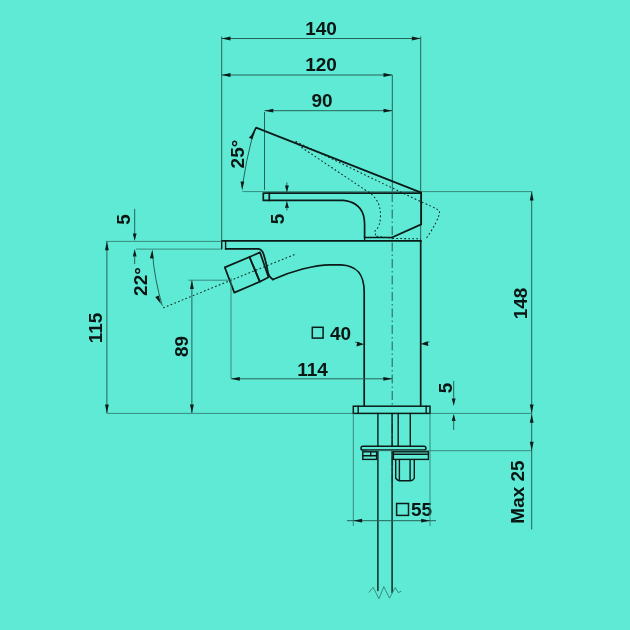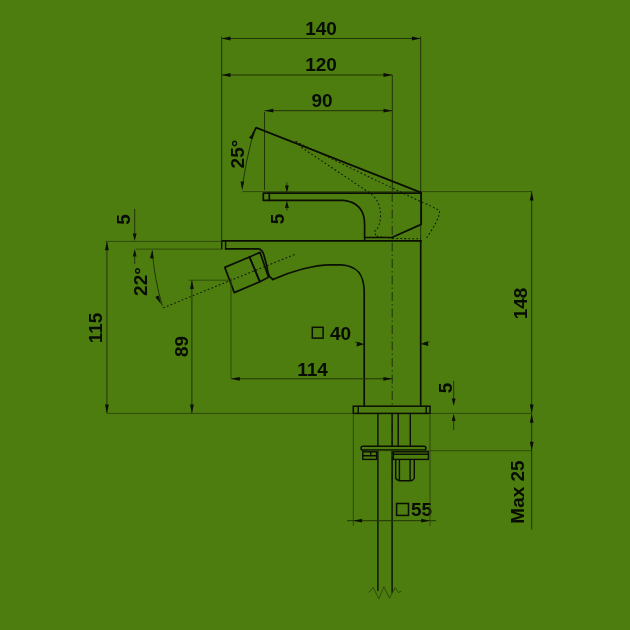--- a/index.html
+++ b/index.html
@@ -1,16 +1,16 @@
 <!DOCTYPE html>
 <html><head>
 <meta charset="utf-8">
 <style>
   html,body{margin:0;padding:0;background:#fff;}
-  .wrap{width:630px;height:630px;position:relative;background:#4d7c0f;transform:translateZ(0);text-align:center;}
+  .wrap{width:630px;height:630px;position:relative;background:#5eead4;transform:translateZ(0);text-align:center;}
   text{font-family:"Liberation Sans",sans-serif;font-weight:bold;fill:#151515;opacity:0.99;}
   .dim{stroke:#6b6b6b;stroke-width:1;fill:none;}
   .thin{stroke:#8c8c8c;stroke-width:0.9;fill:none;}
   .out{stroke:#1d1d1d;stroke-width:1.7;fill:none;stroke-linecap:round;stroke-linejoin:round;}
   .out2{stroke:#1d1d1d;stroke-width:1.4;fill:none;stroke-linecap:round;stroke-linejoin:round;}
   .dash{stroke:#2a2a2a;stroke-width:1.05;fill:none;stroke-dasharray:1.7,2.3;}
   .cl{stroke:#555;stroke-width:0.9;fill:none;stroke-dasharray:9,3,1.5,3;}
   .ah{fill:#1d1d1d;stroke:none;}
 </style>
 </head>

